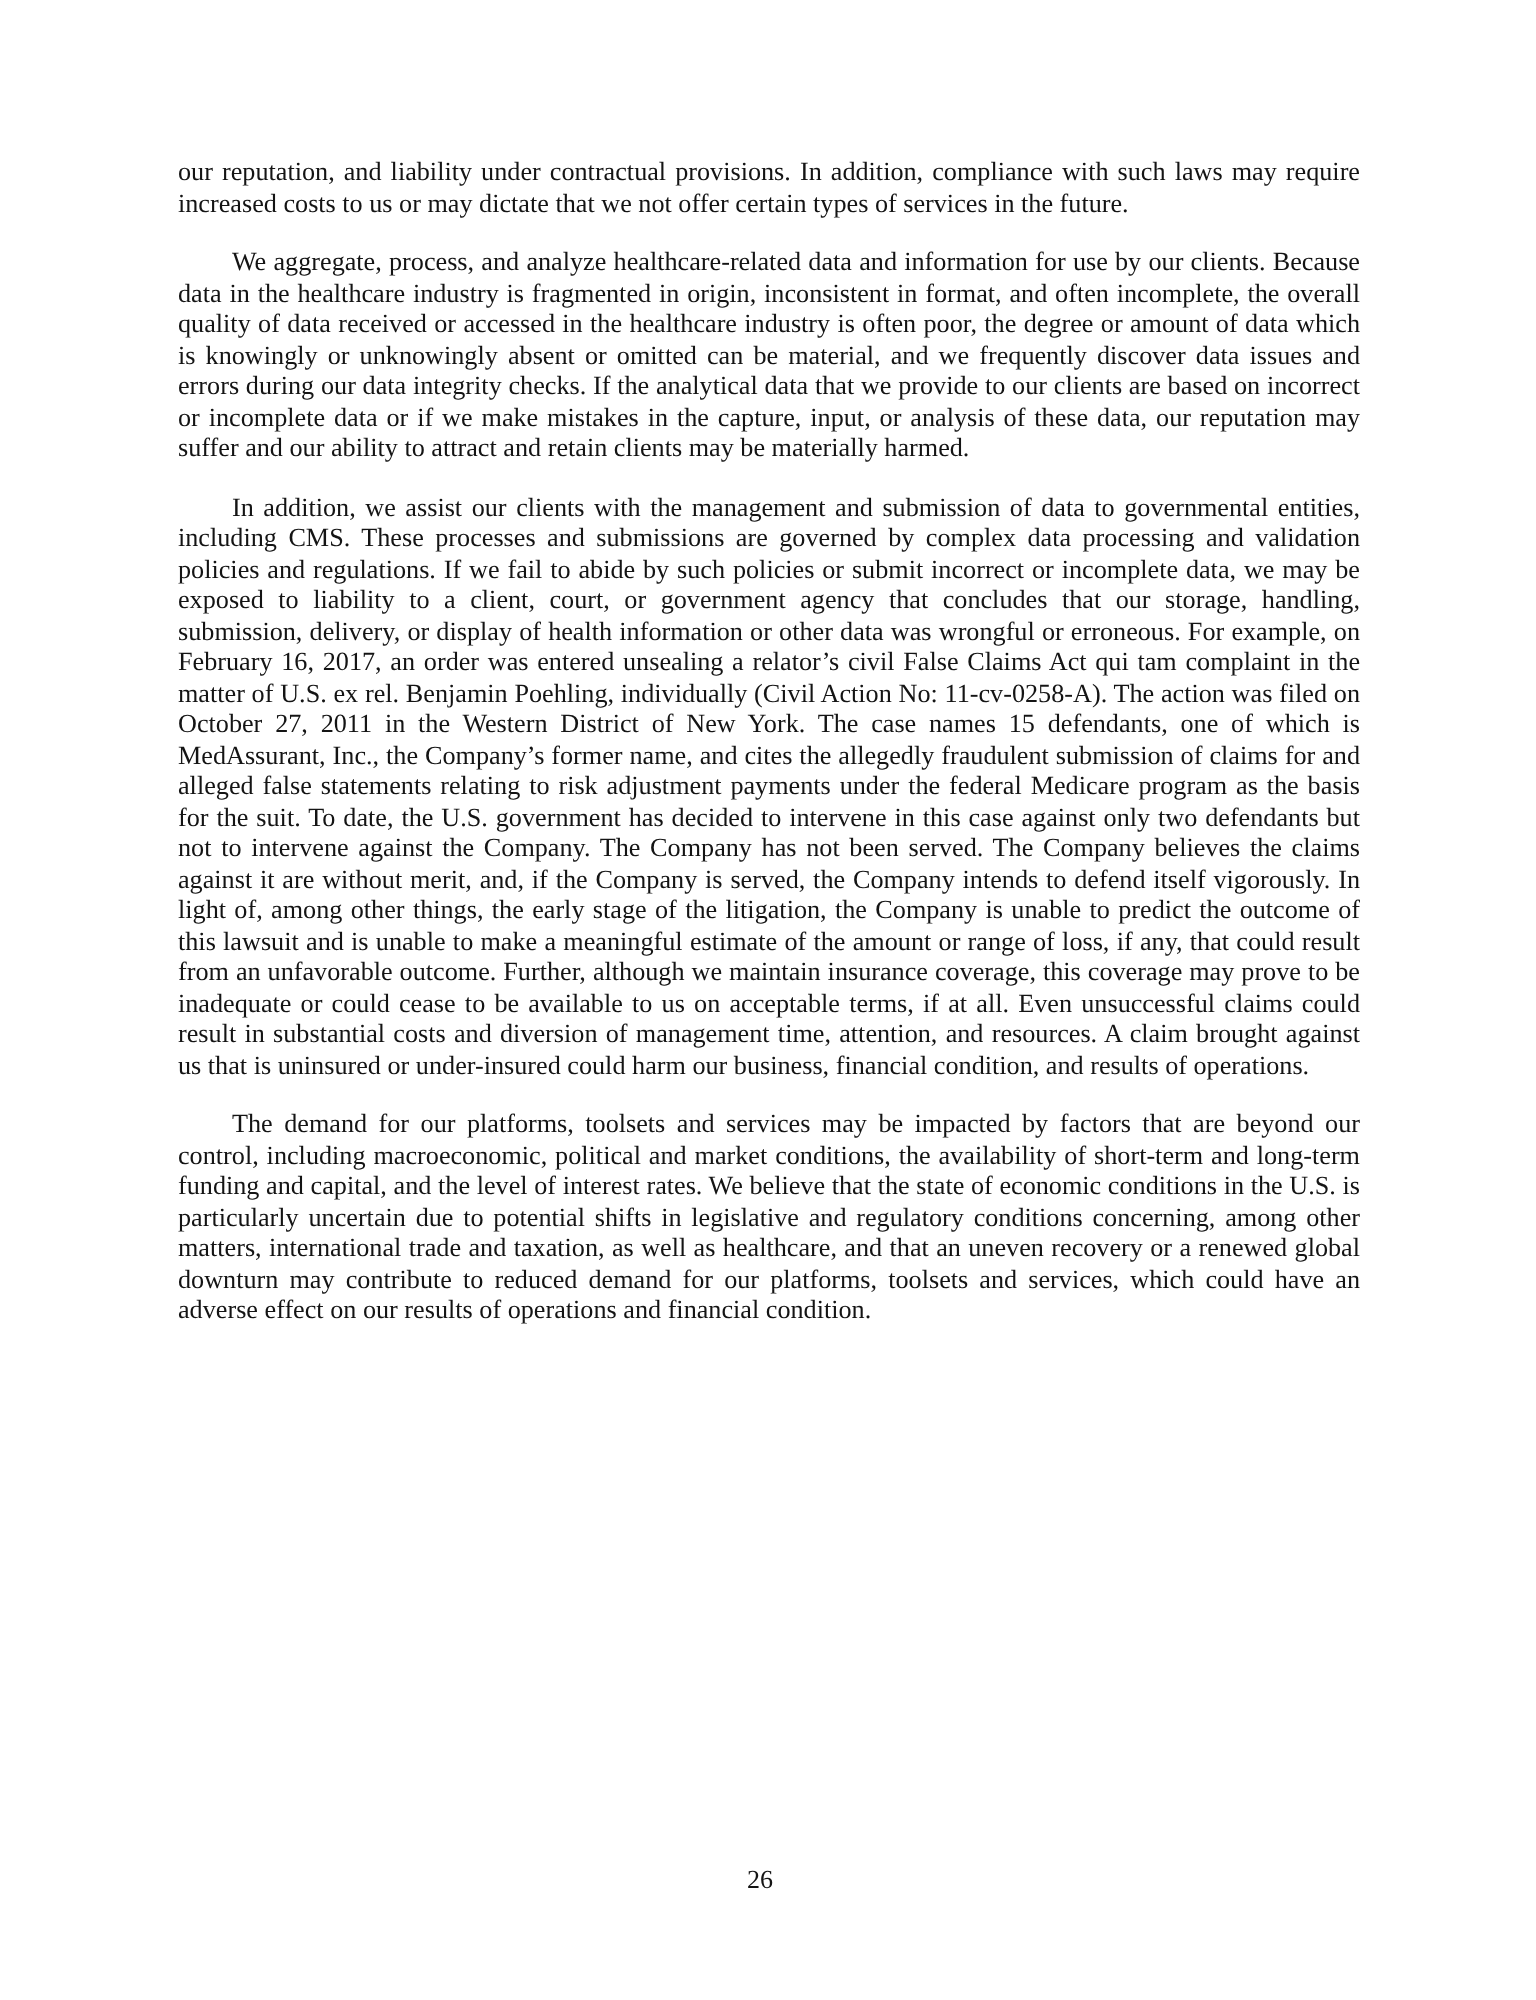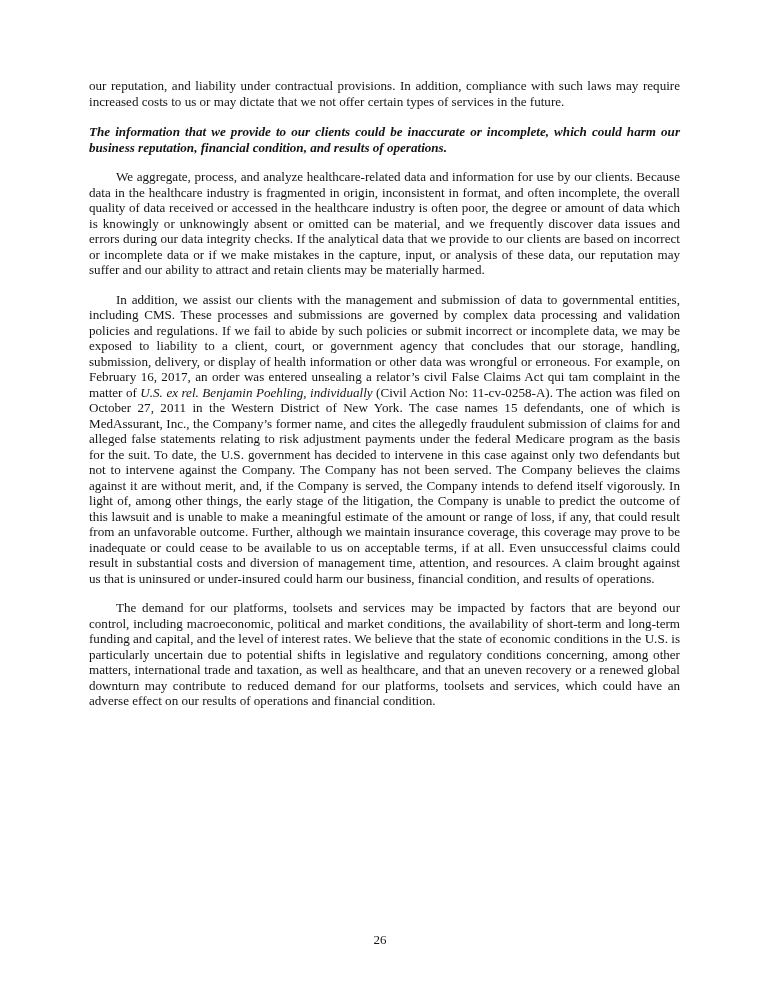--- a/index.html
+++ b/index.html
@@ -37,41 +37,39 @@
   }
   .content h3.risk-heading {
     margin: 15px 0 0 0;
     font-size: 13.1px;
     line-height: 15.5px;
     font-weight: bold;
     font-style: italic;
     text-align: justify;
   }
   .em {
-    font-style: italic;
   }
   .page-number {
     position: absolute;
     top: 932px;
     left: 0;
     width: 100%;
     text-align: center;
     font-size: 13px;
     color: #141414;
   }
 </style>
 </head>
 <body>
 
 <div class="page">
   <div class="content">
 
     <p class="continuation">our reputation, and liability under contractual provisions. In addition, compliance with such laws may require increased costs to us or may dictate that we not offer certain types of services in the future.</p>
 
-    <h3 class="risk-heading">The information that we provide to our clients could be inaccurate or incomplete, which could harm our business reputation, financial condition, and results of operations.</h3>
 
     <p class="body">We aggregate, process, and analyze healthcare-related data and information for use by our clients. Because data in the healthcare industry is fragmented in origin, inconsistent in format, and often incomplete, the overall quality of data received or accessed in the healthcare industry is often poor, the degree or amount of data which is knowingly or unknowingly absent or omitted can be material, and we frequently discover data issues and errors during our data integrity checks. If the analytical data that we provide to our clients are based on incorrect or incomplete data or if we make mistakes in the capture, input, or analysis of these data, our reputation may suffer and our ability to attract and retain clients may be materially harmed.</p>
 
     <p class="body"><span>In addition, we assist our clients with the management and submission of data to governmental entities, including CMS. These processes and submissions are governed by complex data processing and validation policies and regulations. If we fail to abide by such policies or submit incorrect or incomplete data, we may be exposed to liability to a client, court, or government agency that concludes that our storage, handling, submission, delivery, or display of health information or other data was wrongful or erroneous. For example, on February 16, 2017, an order was entered unsealing a relator’s civil False Claims Act qui tam complaint in the matter of </span><span class="em">U.S. ex rel. Benjamin Poehling, individually</span><span> (Civil Action No: 11-cv-0258-A). The action was filed on October 27, 2011 in the Western District of New York. The case names 15 defendants, one of which is MedAssurant, Inc., the Company’s former name, and cites the allegedly fraudulent submission of claims for and alleged false statements relating to risk adjustment payments under the federal Medicare program as the basis for the suit. To date, the U.S. government has decided to intervene in this case against only two defendants but not to intervene against the Company. The Company has not been served. The Company believes the claims against it are without merit, and, if the Company is served, the Company intends to defend itself vigorously. In light of, among other things, the early stage of the litigation, the Company is unable to predict the outcome of this lawsuit and is unable to make a meaningful estimate of the amount or range of loss, if any, that could result from an unfavorable outcome. Further, although we maintain insurance coverage, this coverage may prove to be inadequate or could cease to be available to us on acceptable terms, if at all. Even unsuccessful claims could result in substantial costs and diversion of management time, attention, and resources. A claim brought against us that is uninsured or under-insured could harm our business, financial condition, and results of operations.</span></p>
 
 
     <p class="body">The demand for our platforms, toolsets and services may be impacted by factors that are beyond our control, including macroeconomic, political and market conditions, the availability of short-term and long-term funding and capital, and the level of interest rates. We believe that the state of economic conditions in the U.S. is particularly uncertain due to potential shifts in legislative and regulatory conditions concerning, among other matters, international trade and taxation, as well as healthcare, and that an uneven recovery or a renewed global downturn may contribute to reduced demand for our platforms, toolsets and services, which could have an adverse effect on our results of operations and financial condition.</p>
 
   </div>
 

